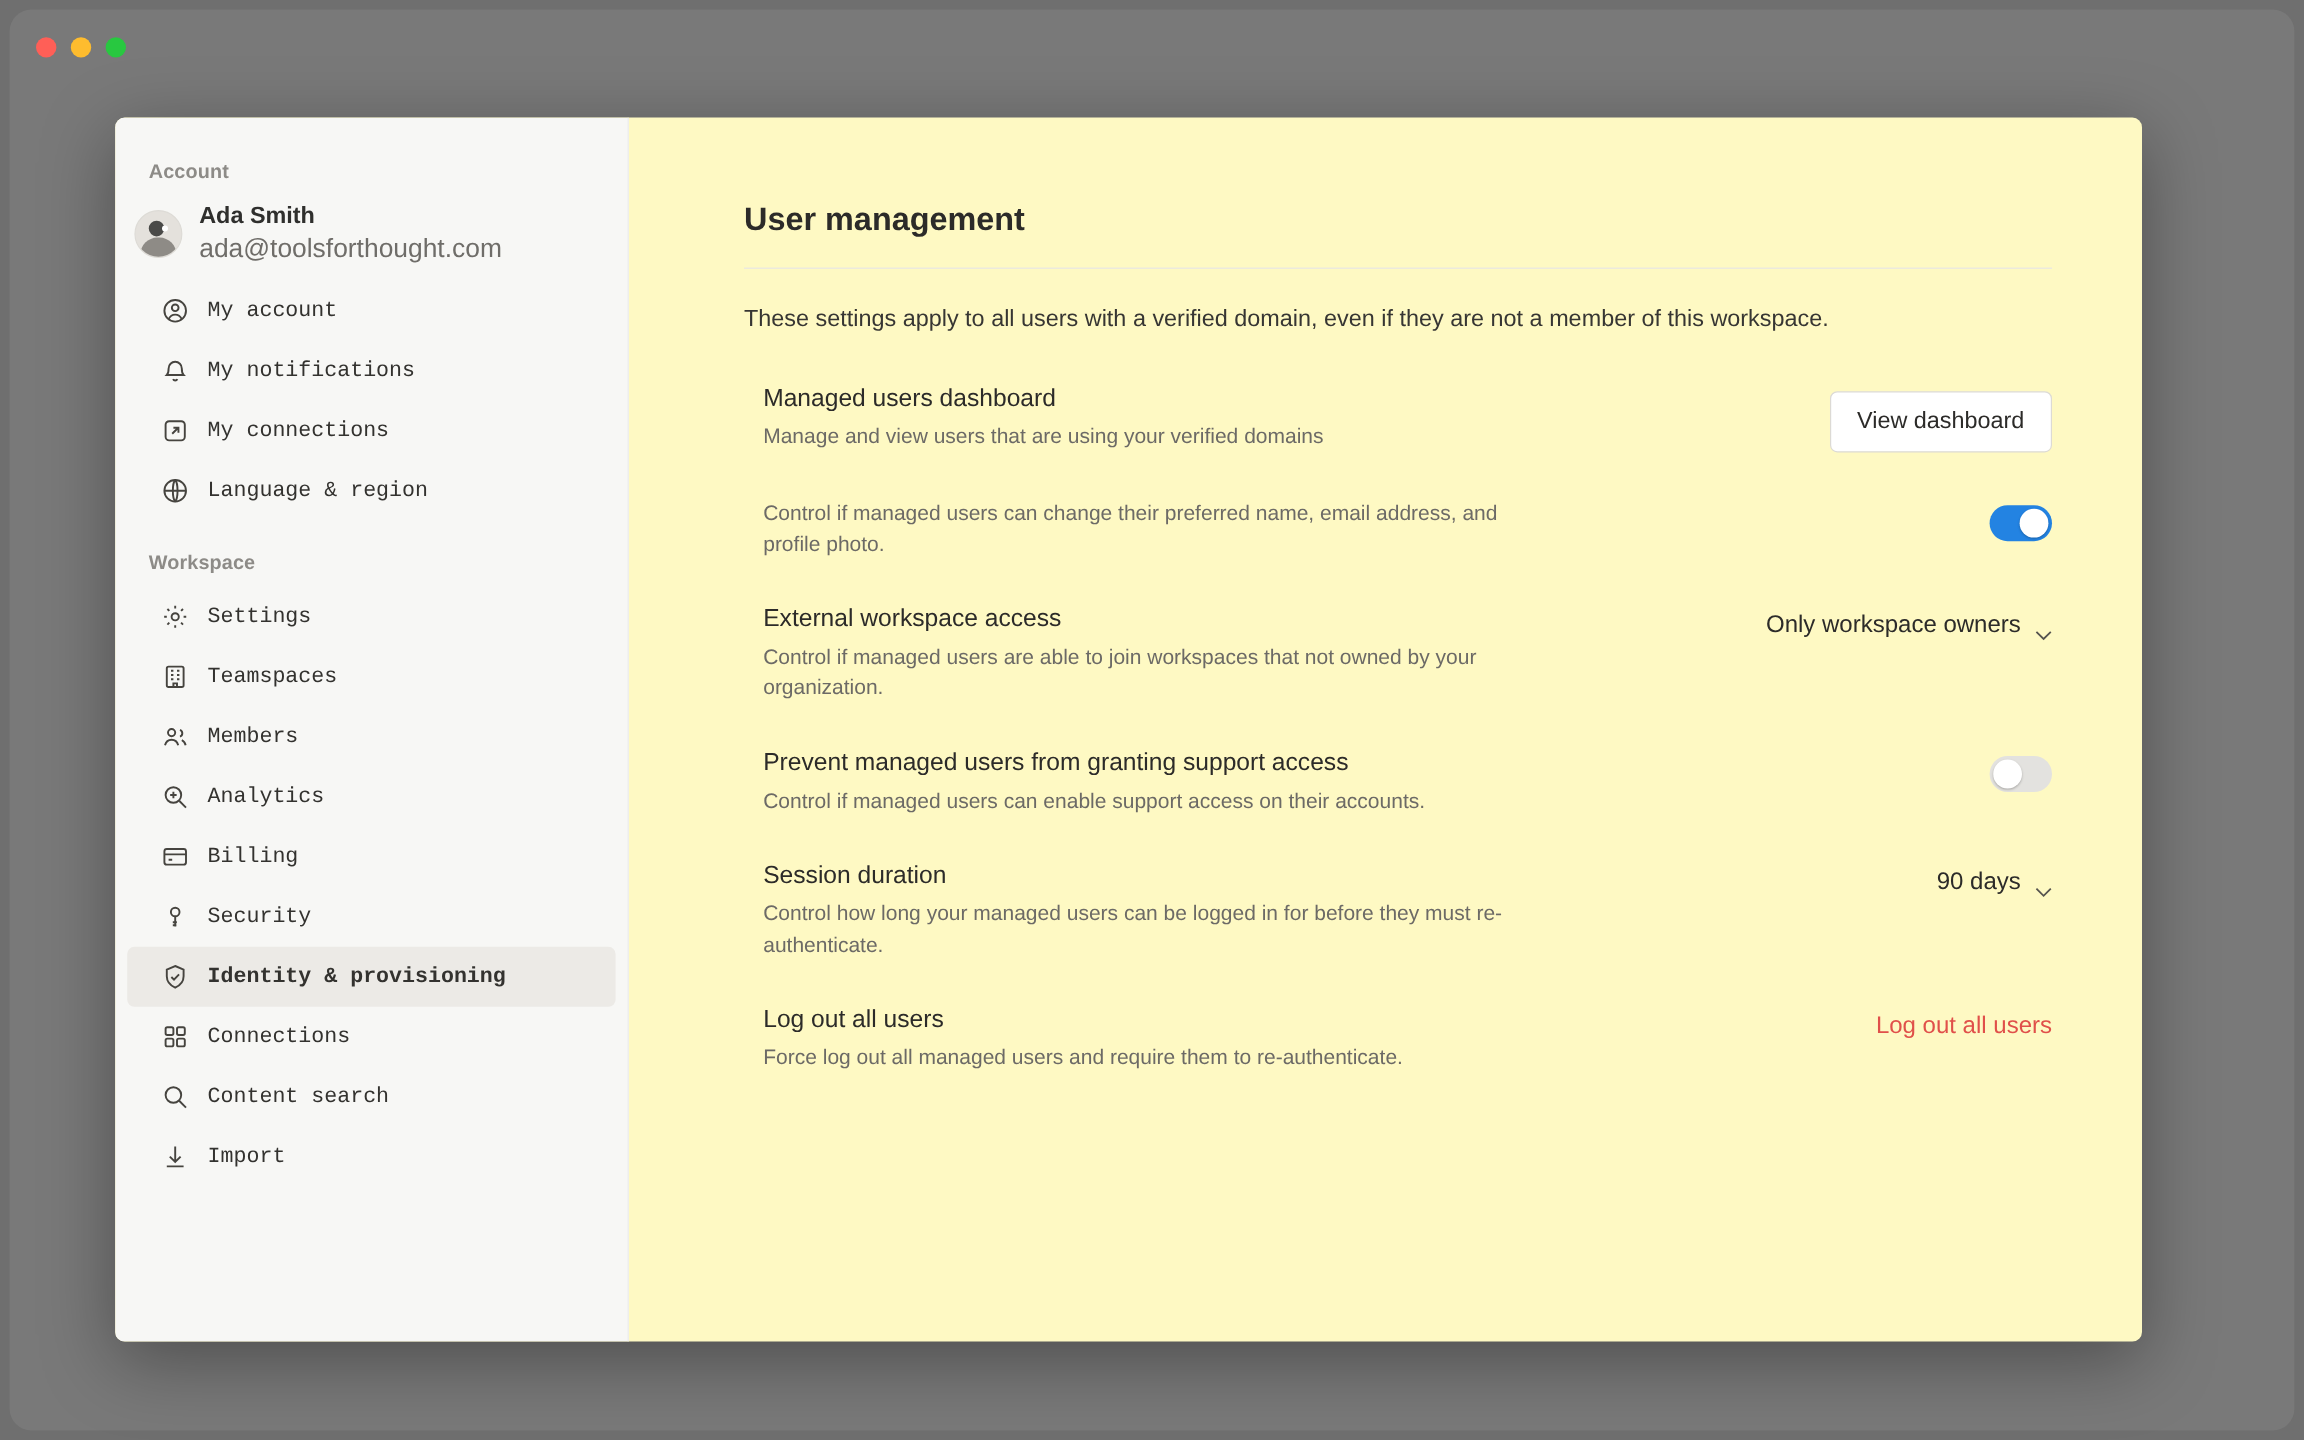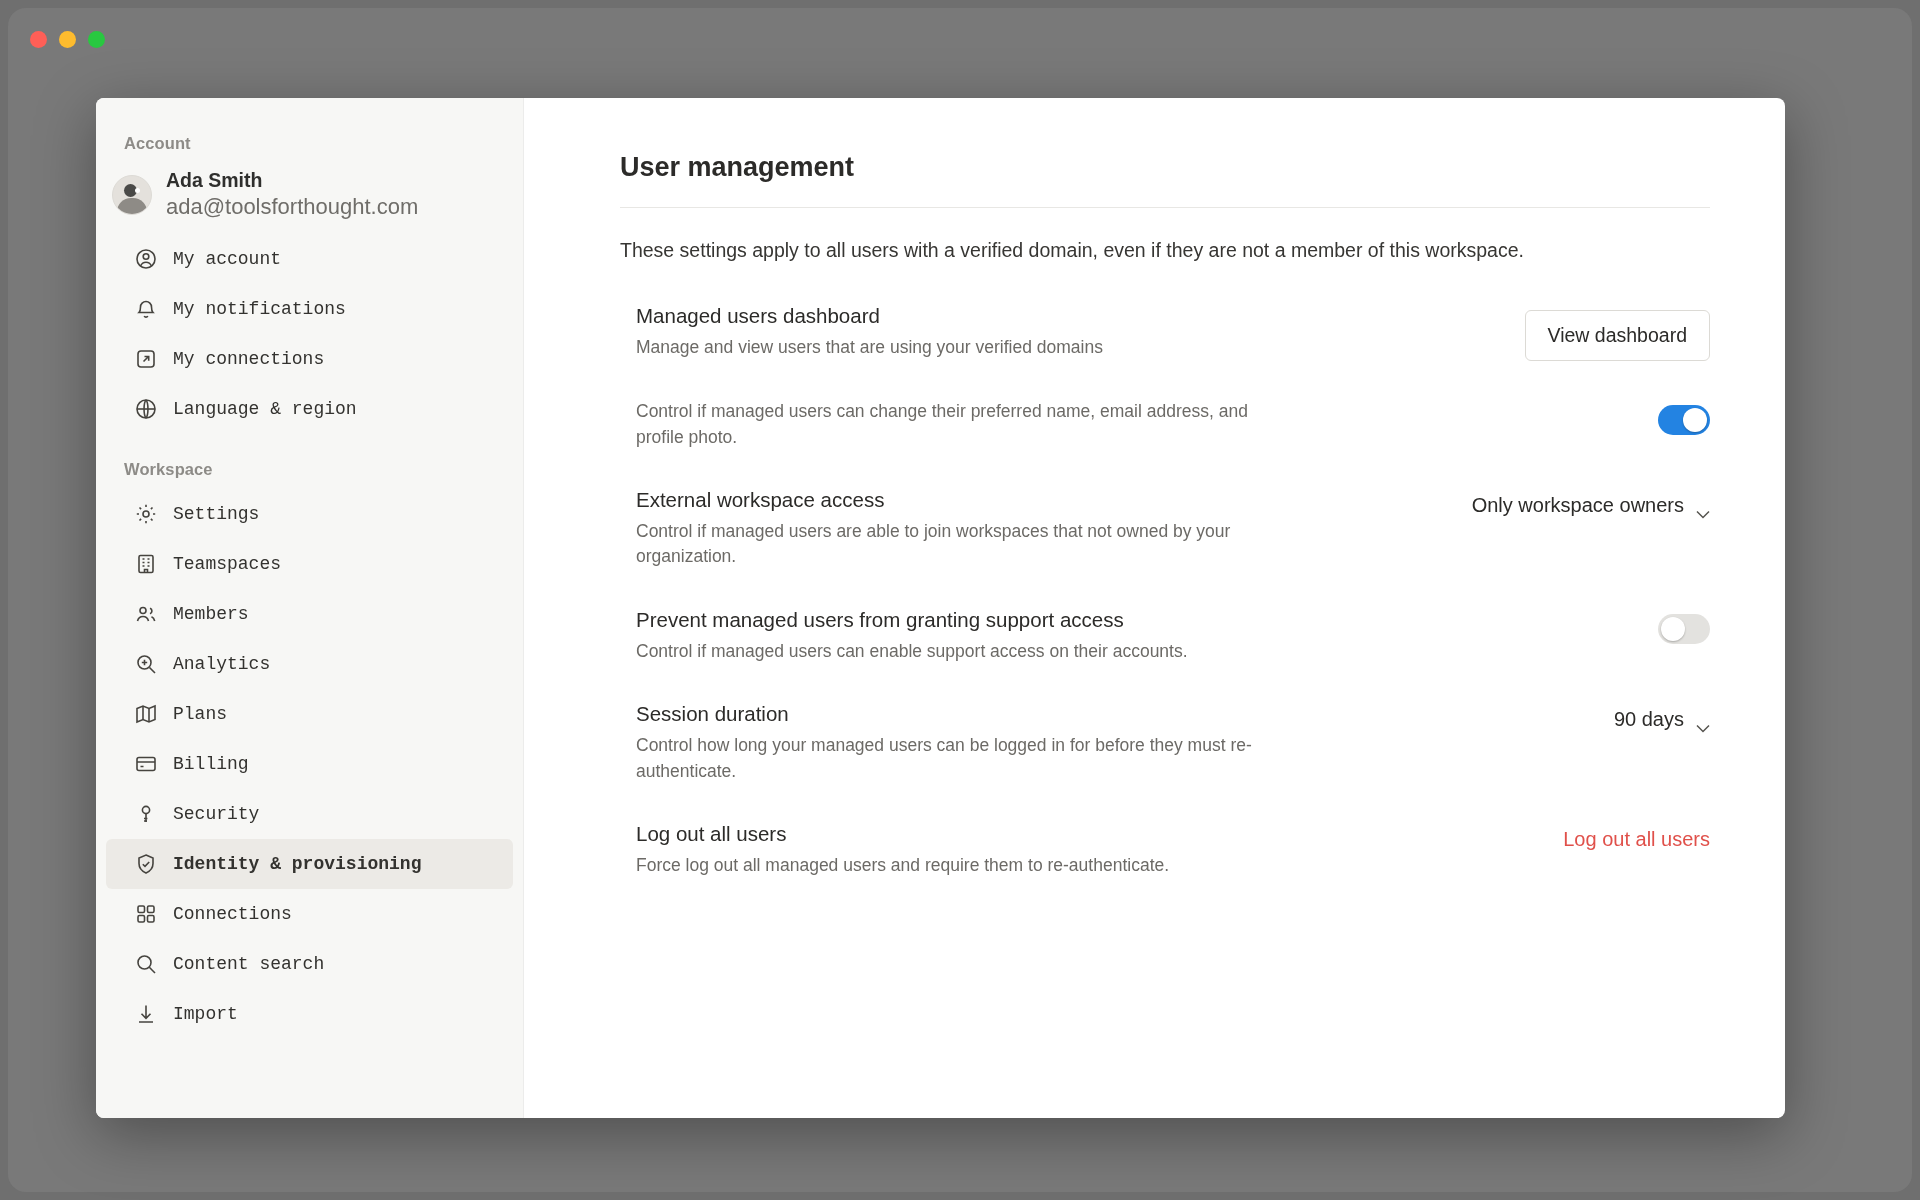--- a/index.html
+++ b/index.html
@@ -45,21 +45,21 @@
   .tl.yellow { background: #febc2e; }
   .tl.green { background: #28c840; }
 
   
   .settings-modal {
     position: absolute;
     left: 88px;
     top: 90px;
     width: 1689px;
     height: 1020px;
-    background: #ffffff;
+    background: #fef9c3;
     border-radius: 8px;
     display: flex;
     overflow: hidden;
     box-shadow: 0 16px 60px rgba(0,0,0,0.35);
     justify-content: flex-end;
   }
 
   
   .sidebar {
     width: 428px;
@@ -162,21 +162,21 @@
     display: flex;
     align-items: center;
     justify-content: center;
     color: #46443f;
   }
   .nav-icon svg { display: block; }
 
   
   .content {
     flex: 1;
-    padding: 40px 56px 0 96px;
+    padding: 56px 56px 0 96px;
     box-sizing: border-box;
     overflow: hidden;
     position: relative;
   }
   .page-title {
     font-size: 27px;
     font-weight: 700;
     color: #2c2b29;
     margin: 14px 0 24px 0;
   }
@@ -385,29 +385,20 @@
         <div class="nav-item">
           <span class="nav-icon">
             <svg width="24" height="24" viewBox="0 0 24 24" fill="none" stroke="currentColor" stroke-width="1.6">
               <circle cx="10.5" cy="10.5" r="6.5"></circle>
                 <path d="M15.5 15.5L21 21M10.5 7.8v5.4M7.8 10.5h5.4"></path>
             </svg>
           </span>
           <span class="label">Analytics</span>
         </div>
 
-        <div class="nav-item">
-          <span class="nav-icon">
-            <svg width="24" height="24" viewBox="0 0 24 24" fill="none" stroke="currentColor" stroke-width="1.6">
-              <path d="M3 6.5l6-2.5 6 2.5 6-2.5v13.5l-6 2.5-6-2.5-6 2.5z"></path>
-              <path d="M9 4v13.5M15 6.5V20"></path>
-            </svg>
-          </span>
-          <span class="label">Plans</span>
-        </div>
 
         <div class="nav-item">
           <span class="nav-icon">
             <svg width="24" height="24" viewBox="0 0 24 24" fill="none" stroke="currentColor" stroke-width="1.6">
               <rect x="3" y="5.5" width="18" height="13" rx="2"></rect>
                 <path d="M3 10h18M6.5 14.5h3"></path>
             </svg>
           </span>
           <span class="label">Billing</span>
         </div>

